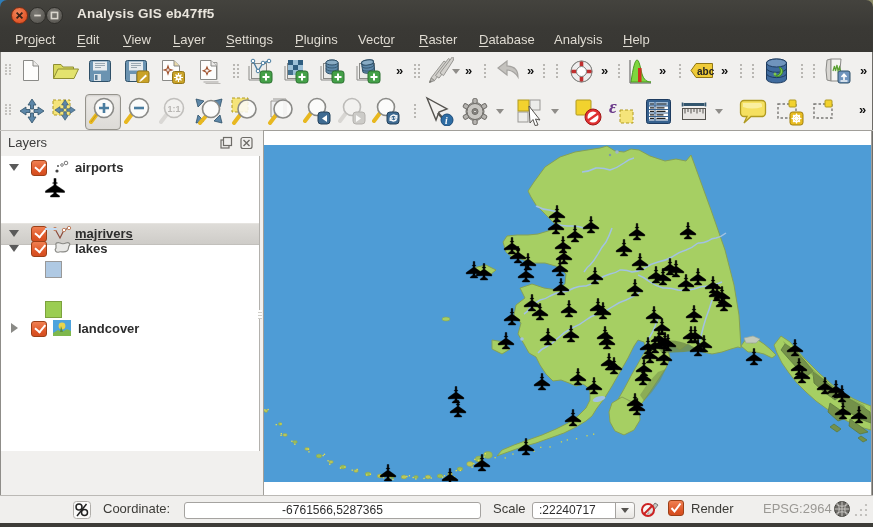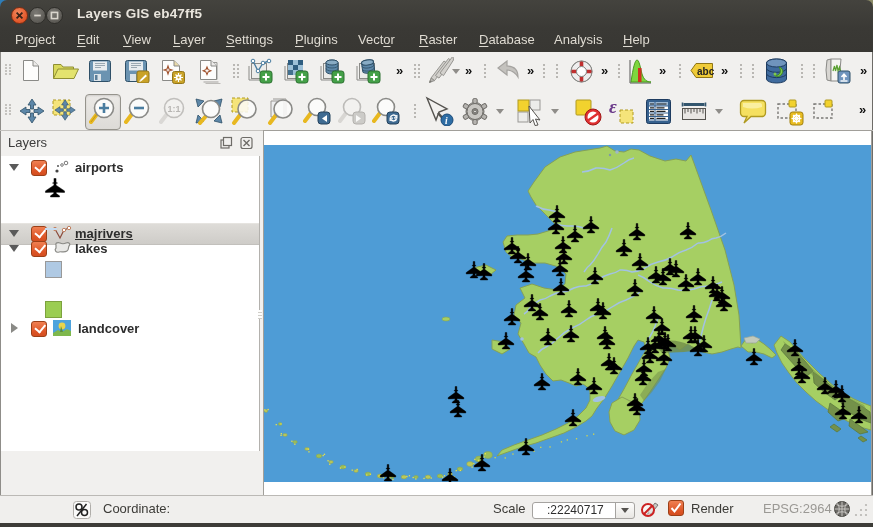--- a/index.html
+++ b/index.html
@@ -60,21 +60,21 @@
   <div class="abs wbtn" id="btnmin">
       <svg class="wglyph" viewBox="0 0 15 15">
         <path d="M4.2 7.5 L10.8 7.5" stroke="#d9d5cd" stroke-width="1.8"></path>
       </svg>
     </div>
   <div class="abs wbtn" id="btnmax">
       <svg class="wglyph" viewBox="0 0 15 15">
         <rect x="4.4" y="4.4" width="6.2" height="6.2" fill="none" stroke="#d9d5cd" stroke-width="1.6"></rect>
       </svg>
     </div>
-  <div class="abs" id="title">Layers GIS eb47ff5</div>
+  <div class="abs" id="title">Analysis GIS eb47ff5</div>
   <div class="abs" id="menubar">
     <span class="mi" style="left:15px">Pr<u>o</u>ject</span>
     <span class="mi" style="left:77px"><u>E</u>dit</span>
     <span class="mi" style="left:123px"><u>V</u>iew</span>
     <span class="mi" style="left:173px"><u>L</u>ayer</span>
     <span class="mi" style="left:226px"><u>S</u>ettings</span>
     <span class="mi" style="left:295px"><u>P</u>lugins</span>
     <span class="mi" style="left:358px">Vect<u>o</u>r</span>
     <span class="mi" style="left:419px"><u>R</u>aster</span>
     <span class="mi" style="left:479px"><u>D</u>atabase</span>
@@ -656,22 +656,23 @@
 </svg>
   <div class="abs" id="statusline"></div>
   <div class="abs" id="statusbar">
     <svg class="wglyph" style="left:73px;top:5px;width:18px;height:18px" viewBox="0 0 18 18">
       <rect x="0.5" y="0.5" width="17" height="17" rx="3" fill="#fbfbfa" stroke="#b0aeaa"></rect>
       <circle cx="6" cy="6" r="3" fill="none" stroke="#222" stroke-width="1.5"></circle>
       <circle cx="11.5" cy="11.5" r="3" fill="none" stroke="#222" stroke-width="1.5"></circle>
       <path d="M13.5 3 L4 15" stroke="#222" stroke-width="1.5"></path>
     </svg>
     <span class="abs" style="left:103px;top:5px">Coordinate:</span>
+    <div class="sfield" style="left:184px;top:6px;width:295px;height:15px;text-align:center;line-height:15px">-6761566,5287365</div>
     <span class="abs" style="left:493px;top:5px">Scale</span>
-    <div class="sfield" style="left:532px;top:6px;width:81px;height:15px;line-height:15px;padding-left:14px;border-radius:3px 0 0 3px">:22240717</div>
+    <div class="sfield" style="left:532px;top:6px;width:81px;height:15px;line-height:15px;padding-left:6px;border-radius:3px 0 0 3px">:22240717</div>
     <div class="abs" style="left:615px;top:6px;width:20px;height:17px;background:linear-gradient(#fdfdfc,#e8e6e3);border:1px solid #a5a3a0;border-radius:0 3px 3px 0;box-sizing:border-box"></div>
     <div class="dd" style="left:621px;top:12px;border-top-color:#55534f;z-index:4"></div>
     <svg class="wglyph" style="left:640px;top:4px;width:19px;height:19px" viewBox="0 0 19 19">
       <path d="M8 12 L15 3 L18 5 L11 14 Z" fill="#c9c7c3" stroke="#7a7875"></path>
       <path d="M8 12 l-1.5 3 3-1 Z" fill="#55534f"></path>
       <circle cx="8" cy="10" r="6" fill="#fff" fill-opacity="0.5" stroke="#cc2222" stroke-width="2"></circle>
       <path d="M3.8 14.2 L12.2 5.8" stroke="#cc2222" stroke-width="2"></path>
     </svg>
     <div class="abs" style="left:668px;top:4px;width:14px;height:14px;border-radius:3px;background:linear-gradient(#f08052,#dd5526 70%,#d44e20);border:1px solid #9c4018"></div>
     <svg class="wglyph" style="left:668px;top:4px;width:16px;height:16px;z-index:4" viewBox="0 0 16 16">

